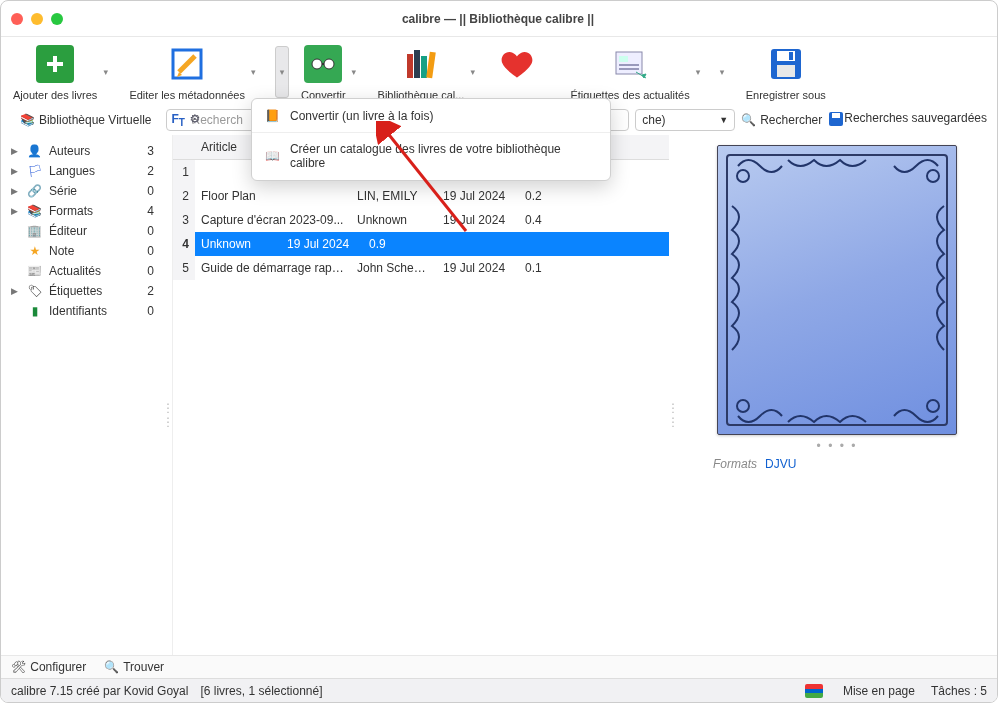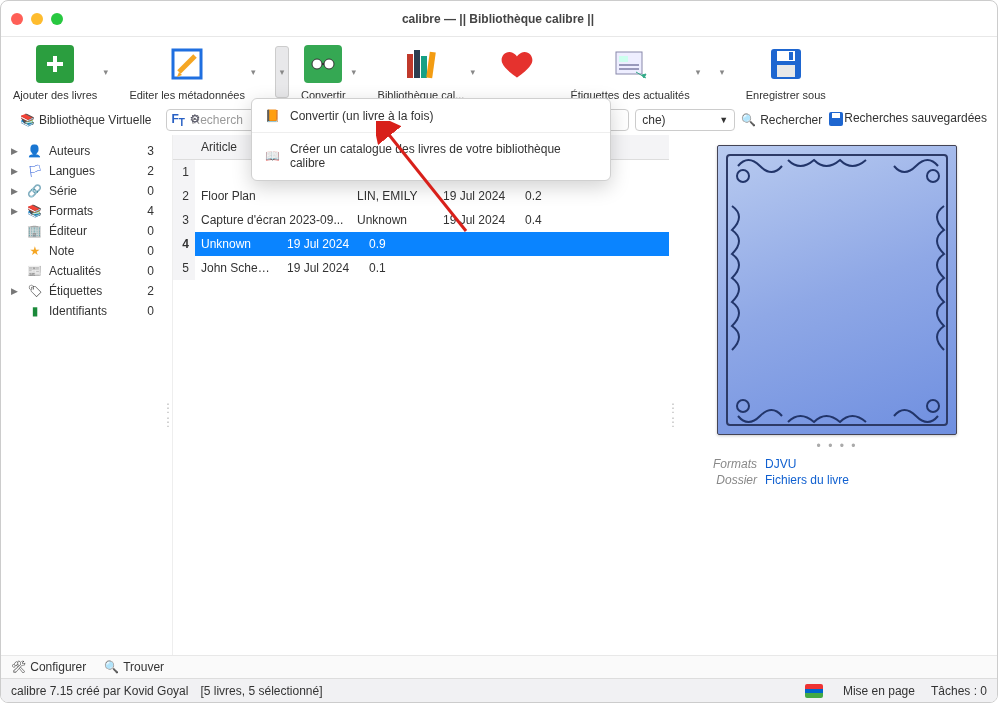--- a/index.html
+++ b/index.html
@@ -347,20 +347,21 @@
           <div class="c-size">0.4</div>
         </div>
         <div class="row selected">
           <div class="c-idx">4</div>
           <div class="c-auth">Unknown</div>
           <div class="c-date">19 Jul 2024</div>
           <div class="c-size">0.9</div>
         </div>
         <div class="row">
           <div class="c-idx">5</div>
+          <div class="c-title">Guide de démarrage rapide</div>
           <div class="c-auth">John Schember</div>
           <div class="c-date">19 Jul 2024</div>
           <div class="c-size">0.1</div>
         </div>
       </div>
   </div>
 
   <div class="vgrip">⋮<br>⋮</div>
 
   <div class="details">
@@ -381,24 +382,20 @@
           <path d="M70 14 q12 12 26 0 q12 12 26 0 q12 12 26 0"></path>
           <path d="M70 276 q12 -12 26 0 q12 -12 26 0 q12 -12 26 0"></path>
         </g>
       </svg>
     </div>
     <div class="dots">• • • •</div>
     <div class="metarow">
       <div class="k">Formats</div>
       <div class="v">DJVU</div>
     </div>
-    <div class="metarow">
-      <div class="k">Dossier</div>
-      <div class="v">Fichiers du livre</div>
-    </div>
   </div>
 </div>
 
 <div class="ddmenu">
   <div class="mitem">
     <span class="mic">📙</span>
     <span>Convertir (un livre à la fois)</span>
   </div>
   <hr>
   <div class="mitem">
@@ -423,22 +420,22 @@
   </div>
   <div style="display:flex;gap:4px;align-items:center;">
     <span>🔍</span>
     <span>Trouver</span>
   </div>
 </div>
 
 <div class="statusbar">
   <div class="left">
     <span>calibre 7.15 créé par Kovid Goyal</span>
-    <span>[5 livres, 5 sélectionné]</span>
+    <span>[6 livres, 1 sélectionné]</span>
   </div>
   <div class="right">
     <span style="display:flex;gap:20px;align-items:flex-end;">
       <span class="blueicon"></span>
       <span>Mise en page</span>
     </span>
-    <span>Tâches : 0</span>
+    <span>Tâches : 5</span>
   </div>
 </div>
 
 </body></html>

